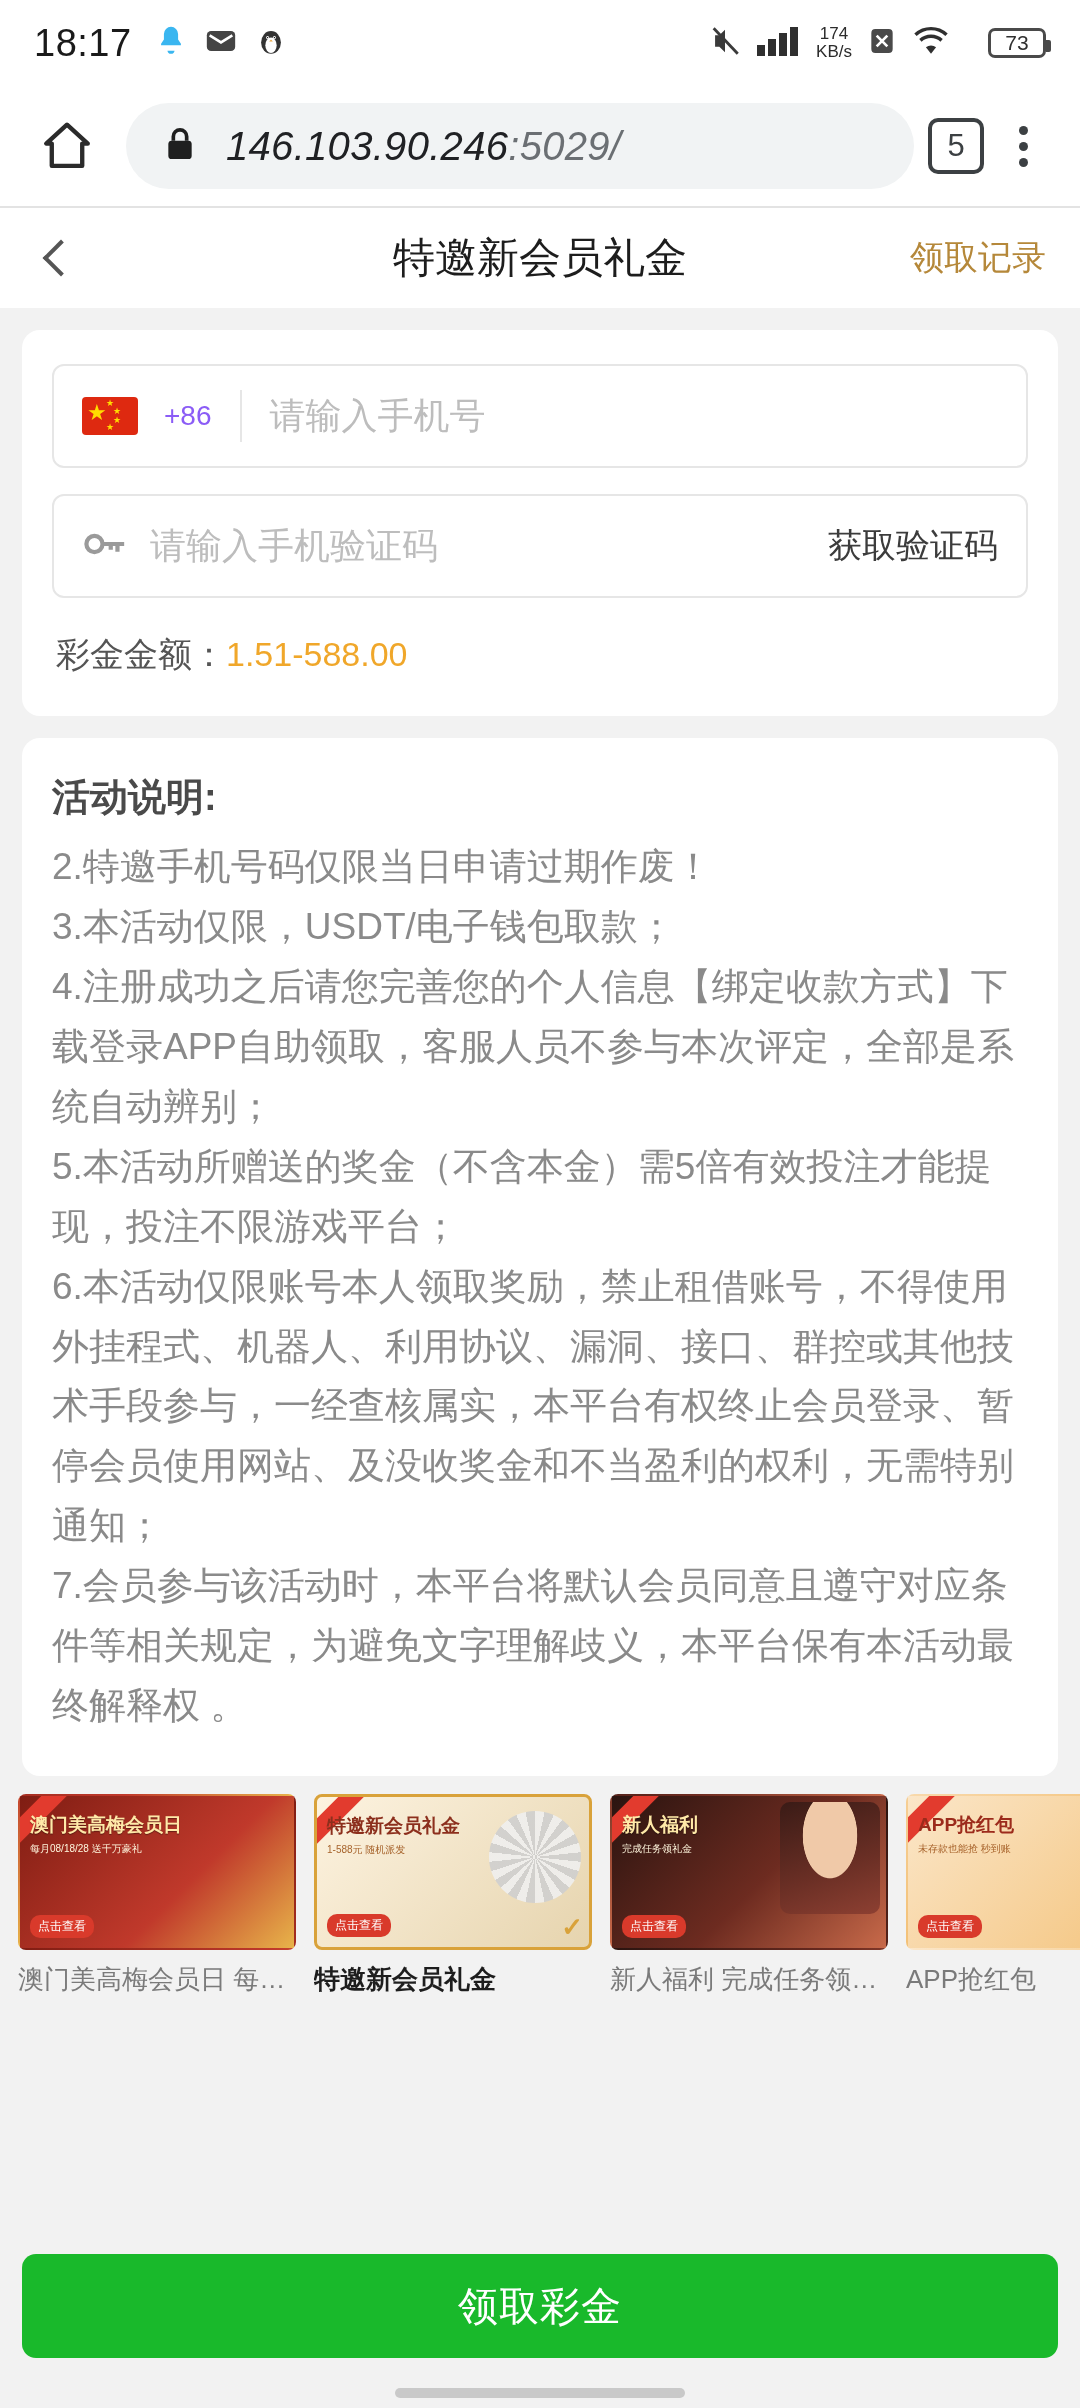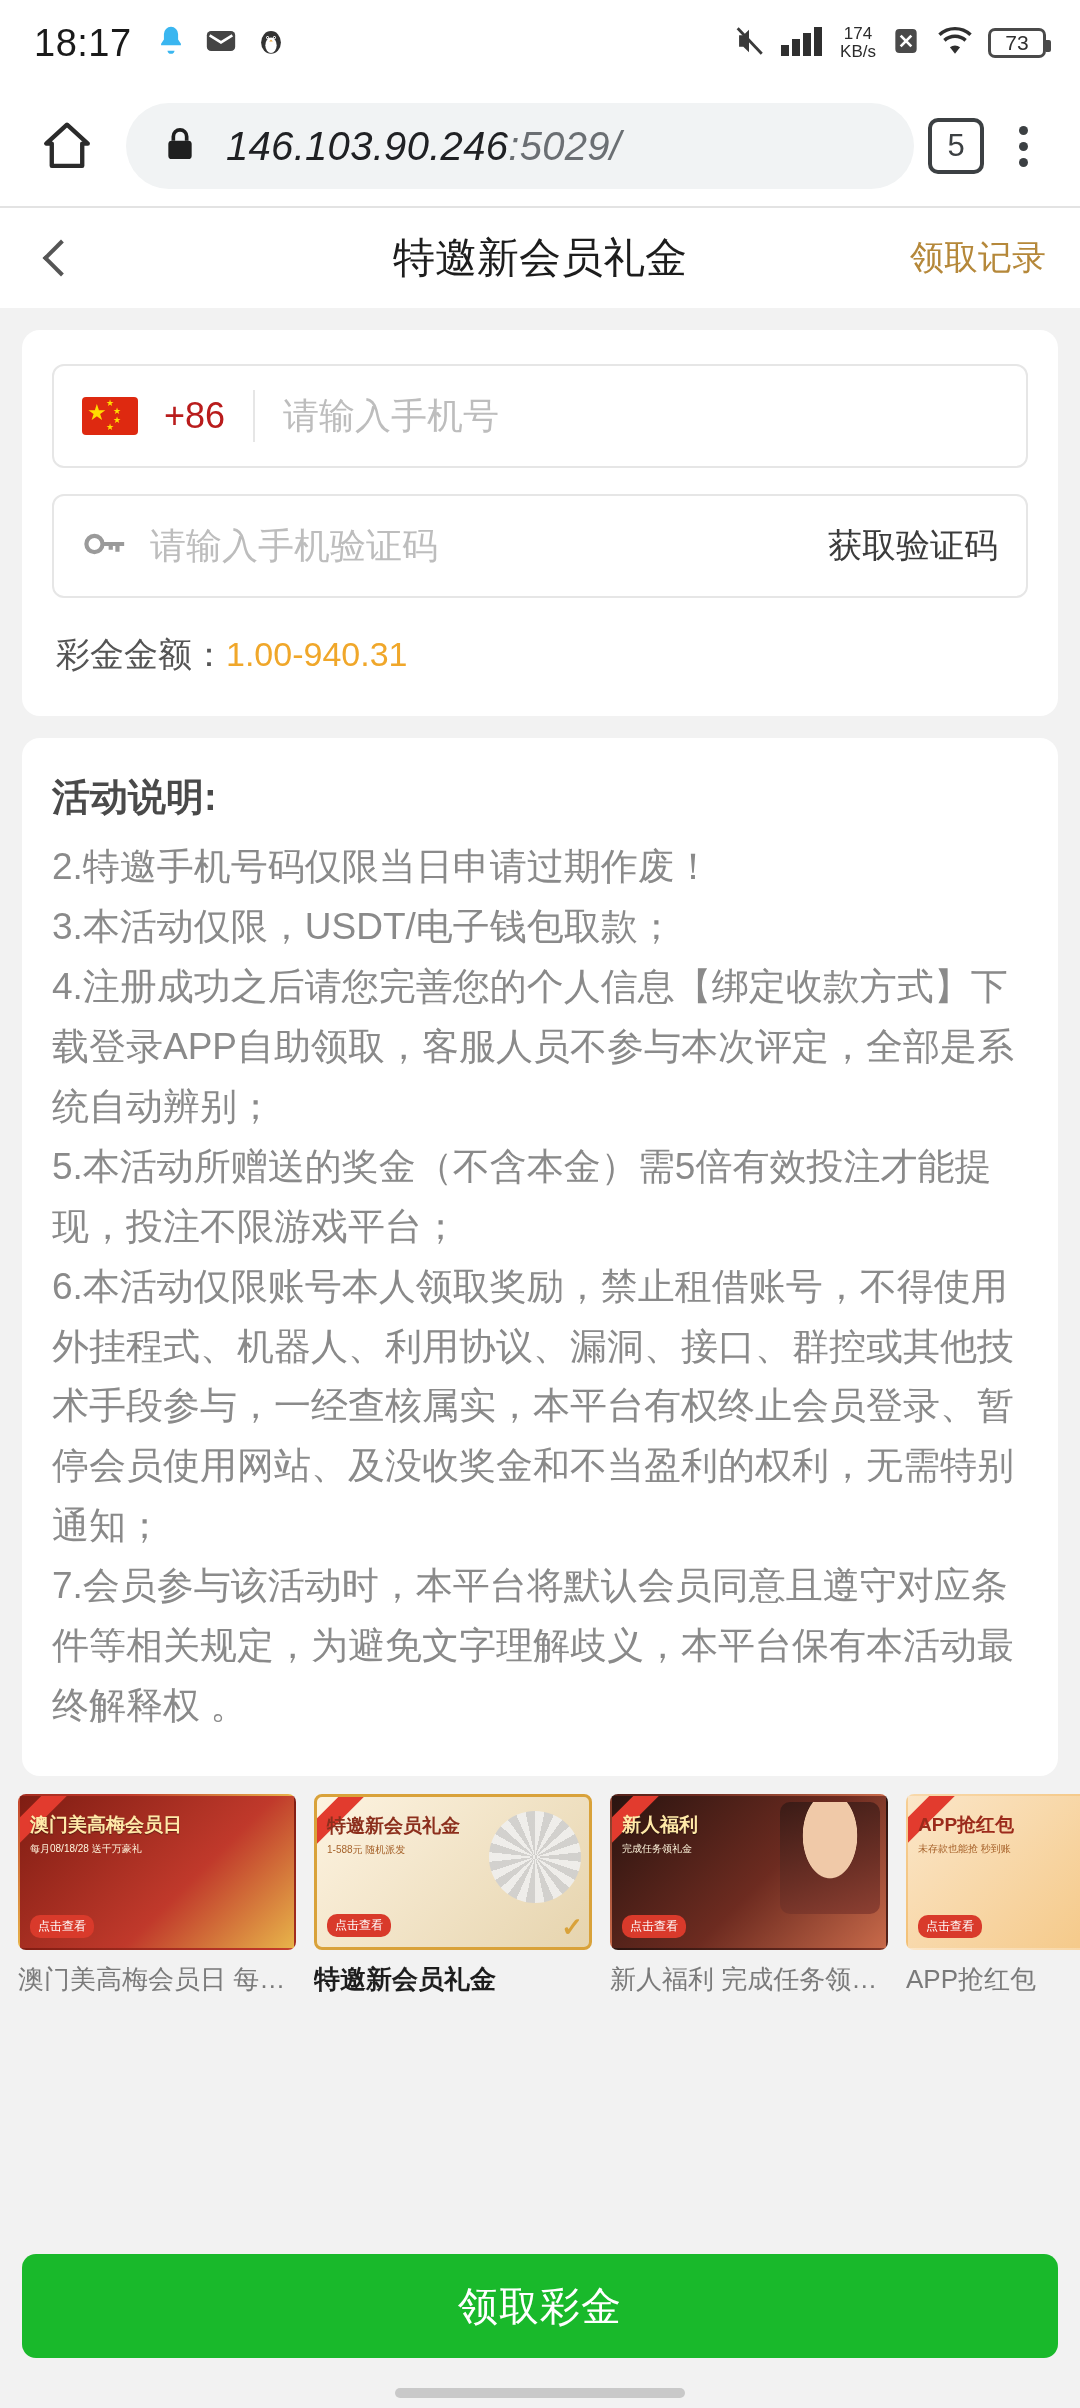--- a/index.html
+++ b/index.html
@@ -47,20 +47,21 @@
     font-family: "Liberation Sans", sans-serif;
   }
   .batt {
     width: 58px; height: 30px;
     border: 3px solid #4a4a4a;
     border-radius: 7px;
     position: relative;
     display: flex; align-items: center; justify-content: center;
     font-size: 21px;
     color: #303030;
+    margin-left: 24px;
   }
   .batt:after {
     content: "";
     position: absolute; right: -8px; top: 9px;
     width: 5px; height: 12px;
     background: #4a4a4a; border-radius: 0 2px 2px 0;
   }
 
   
   .browserbar {
@@ -175,21 +176,21 @@
     position: absolute;
     color: #ffde00;
     font-size: 20px;
     line-height: 1;
   }
   .flag .s1 { left: 5px; top: 5px; font-size: 22px; }
   .flag .s2 { left: 24px; top: 2px; font-size: 9px; }
   .flag .s3 { left: 31px; top: 10px; font-size: 9px; }
   .flag .s4 { left: 31px; top: 19px; font-size: 9px; }
   .flag .s5 { left: 24px; top: 26px; font-size: 9px; }
-  .ccode { font-size: 36px; color: #b91c1c; margin-left: 26px; }
+  .ccode { font-size: 28px; color: #8b5cf6; margin-left: 26px; }
   .divider-v { width: 2px; height: 52px; background: #e6e6e6; margin: 0 28px; }
   .ph { font-size: 36px; color: #bdbdbd; }
   .keyicon { margin-right: 22px; }
   .getcode {
     margin-left: auto;
     font-size: 34px;
     color: #3c3c3c;
     white-space: nowrap;
   }
   .amount-row {
@@ -434,21 +435,21 @@
         <svg width="46" height="40" viewBox="0 0 24 20">
             <circle cx="6.5" cy="10" r="4.2" fill="none" stroke="#9a9a9a" stroke-width="2.2"></circle>
             <path d="M10.7 10H22M18.5 10v4M15 10v3" stroke="#9a9a9a" stroke-width="2.2" fill="none"></path>
           </svg>
       </span>
       <span class="ph">请输入手机验证码</span>
       <span class="getcode">获取验证码</span>
     </div>
 
     <div class="amount-row">
-      <span>彩金金额：</span><span class="val">1.00-940.31</span>
+      <span>彩金金额：</span><span class="val">1.51-588.00</span>
     </div>
   </div>
 
   <div class="desc">
     <h3>活动说明:</h3>
     <p>2.特邀手机号码仅限当日申请过期作废！</p>
     <p>3.本活动仅限，USDT/电子钱包取款；</p>
     <p>4.注册成功之后请您完善您的个人信息【绑定收款方式】下载登录APP自助领取，客服人员不参与本次评定，全部是系统自动辨别；</p>
     <p>5.本活动所赠送的奖金（不含本金）需5倍有效投注才能提现，投注不限游戏平台；</p>
     <p>6.本活动仅限账号本人领取奖励，禁止租借账号，不得使用外挂程式、机器人、利用协议、漏洞、接口、群控或其他技术手段参与，一经查核属实，本平台有权终止会员登录、暂停会员使用网站、及没收奖金和不当盈利的权利，无需特别通知；</p>

